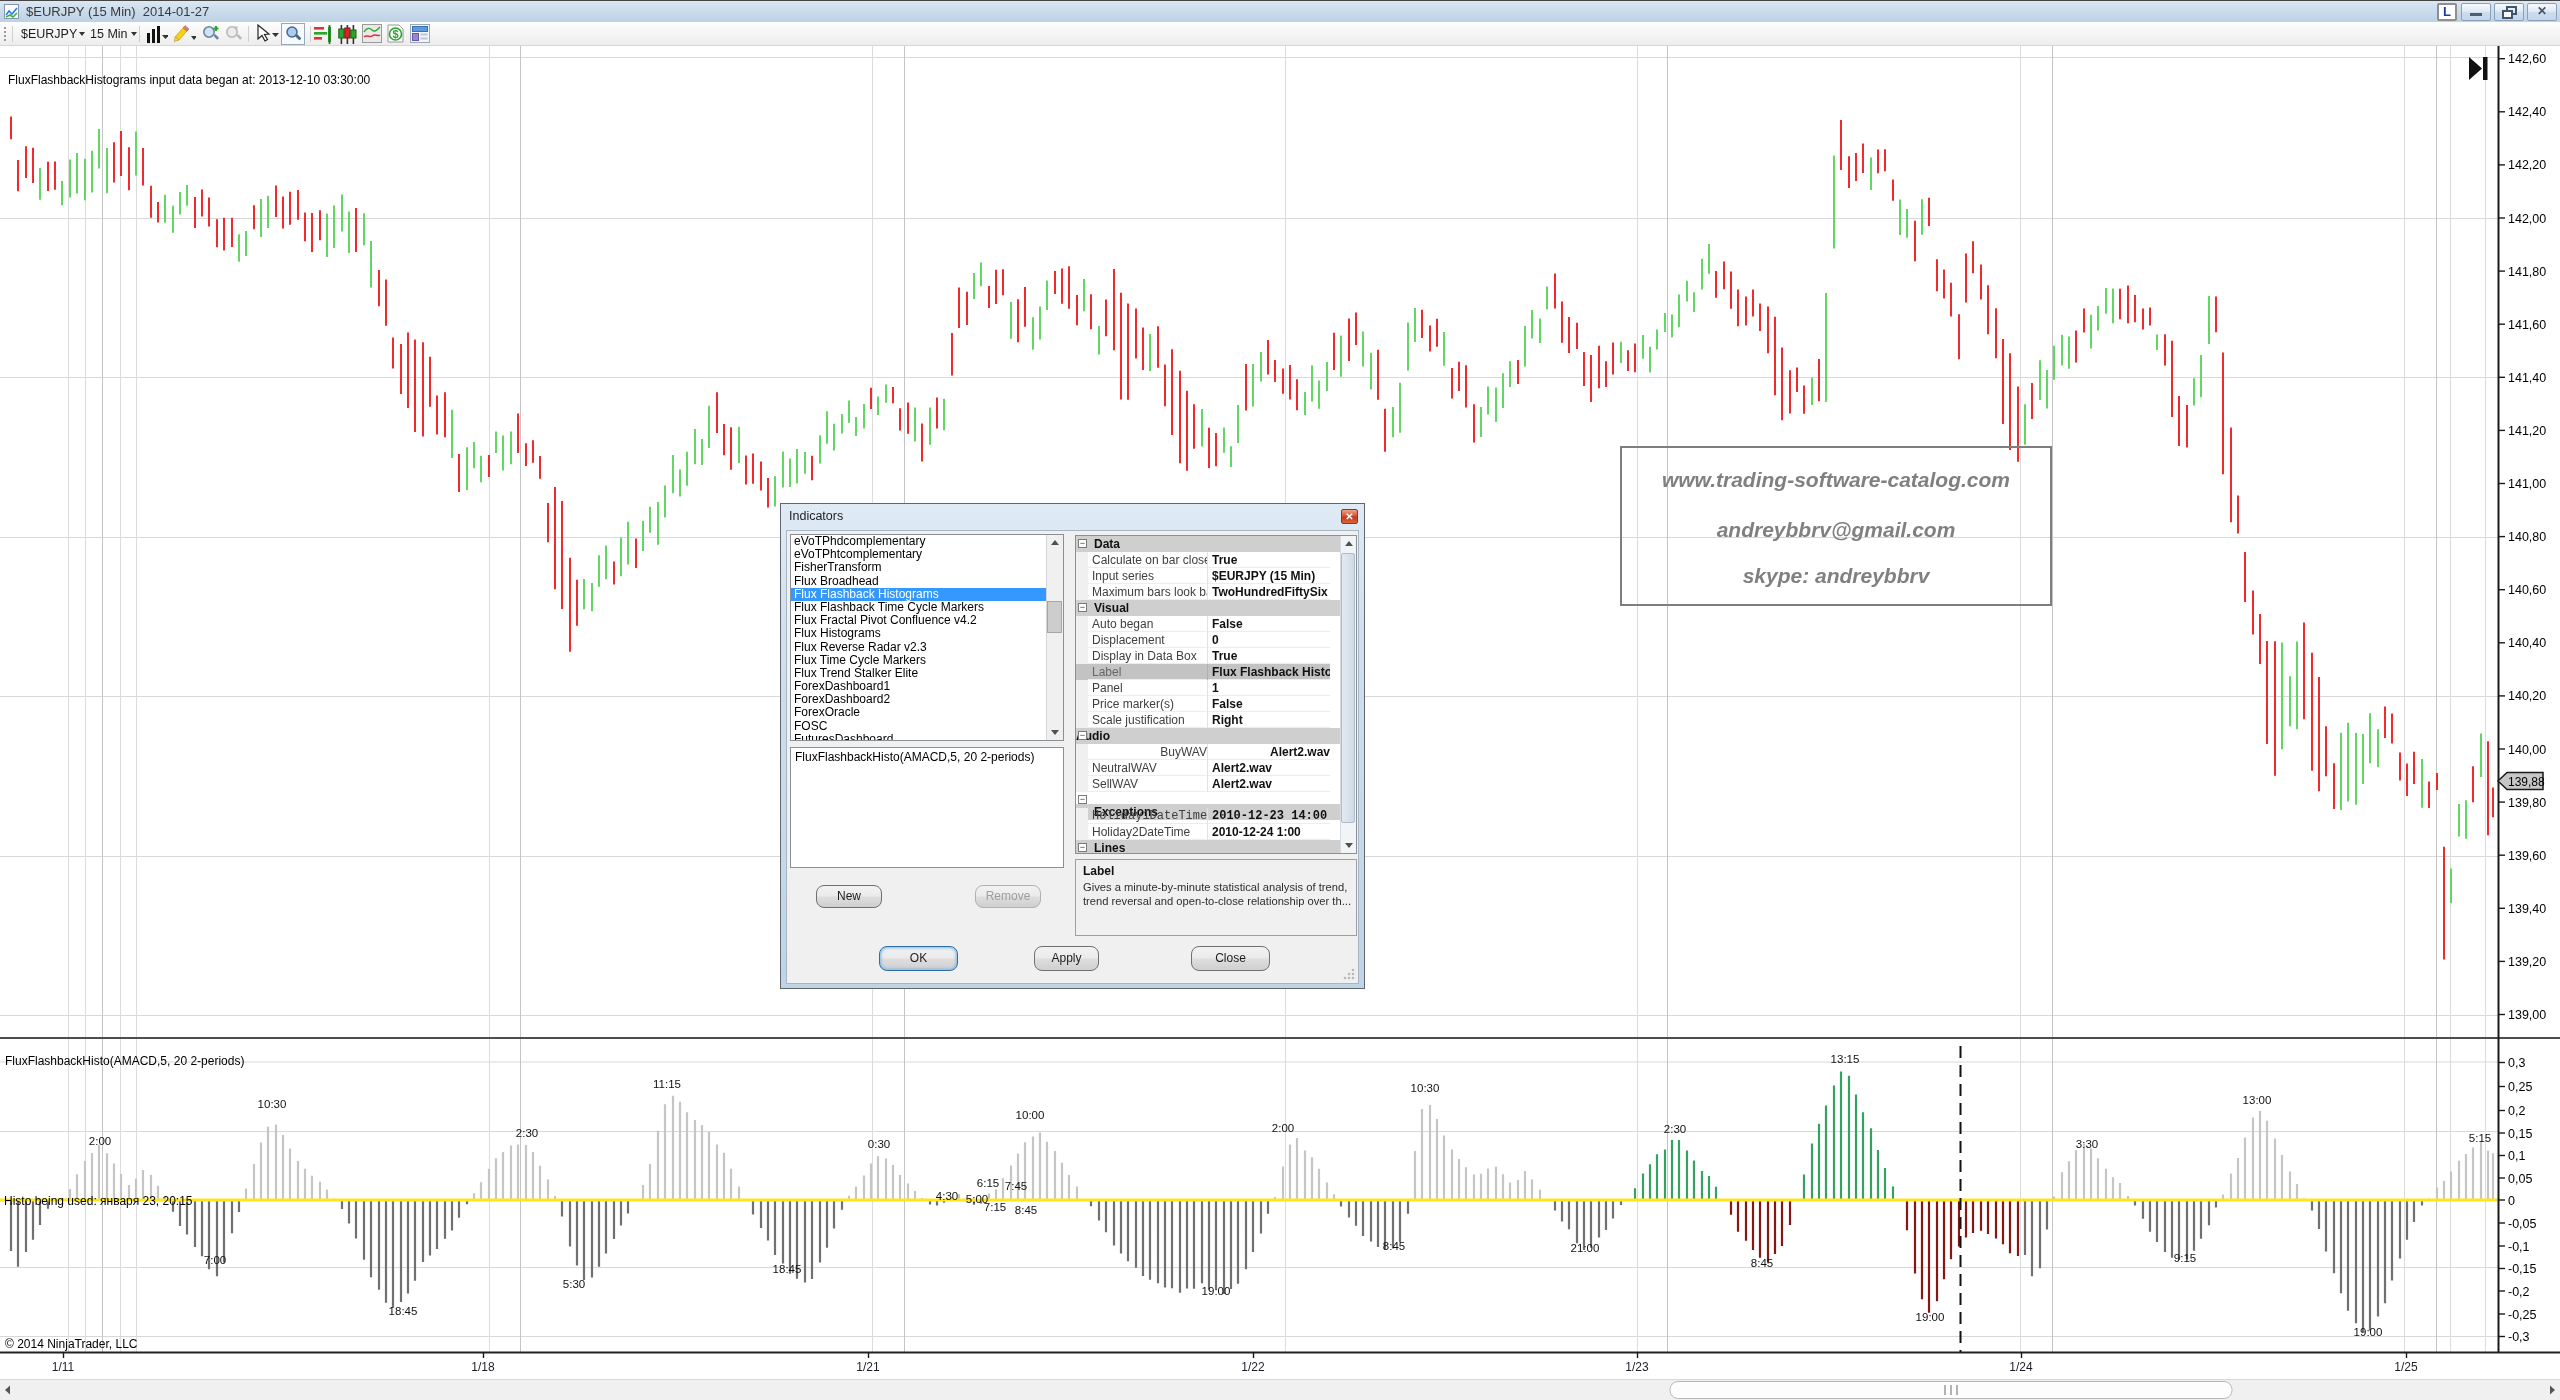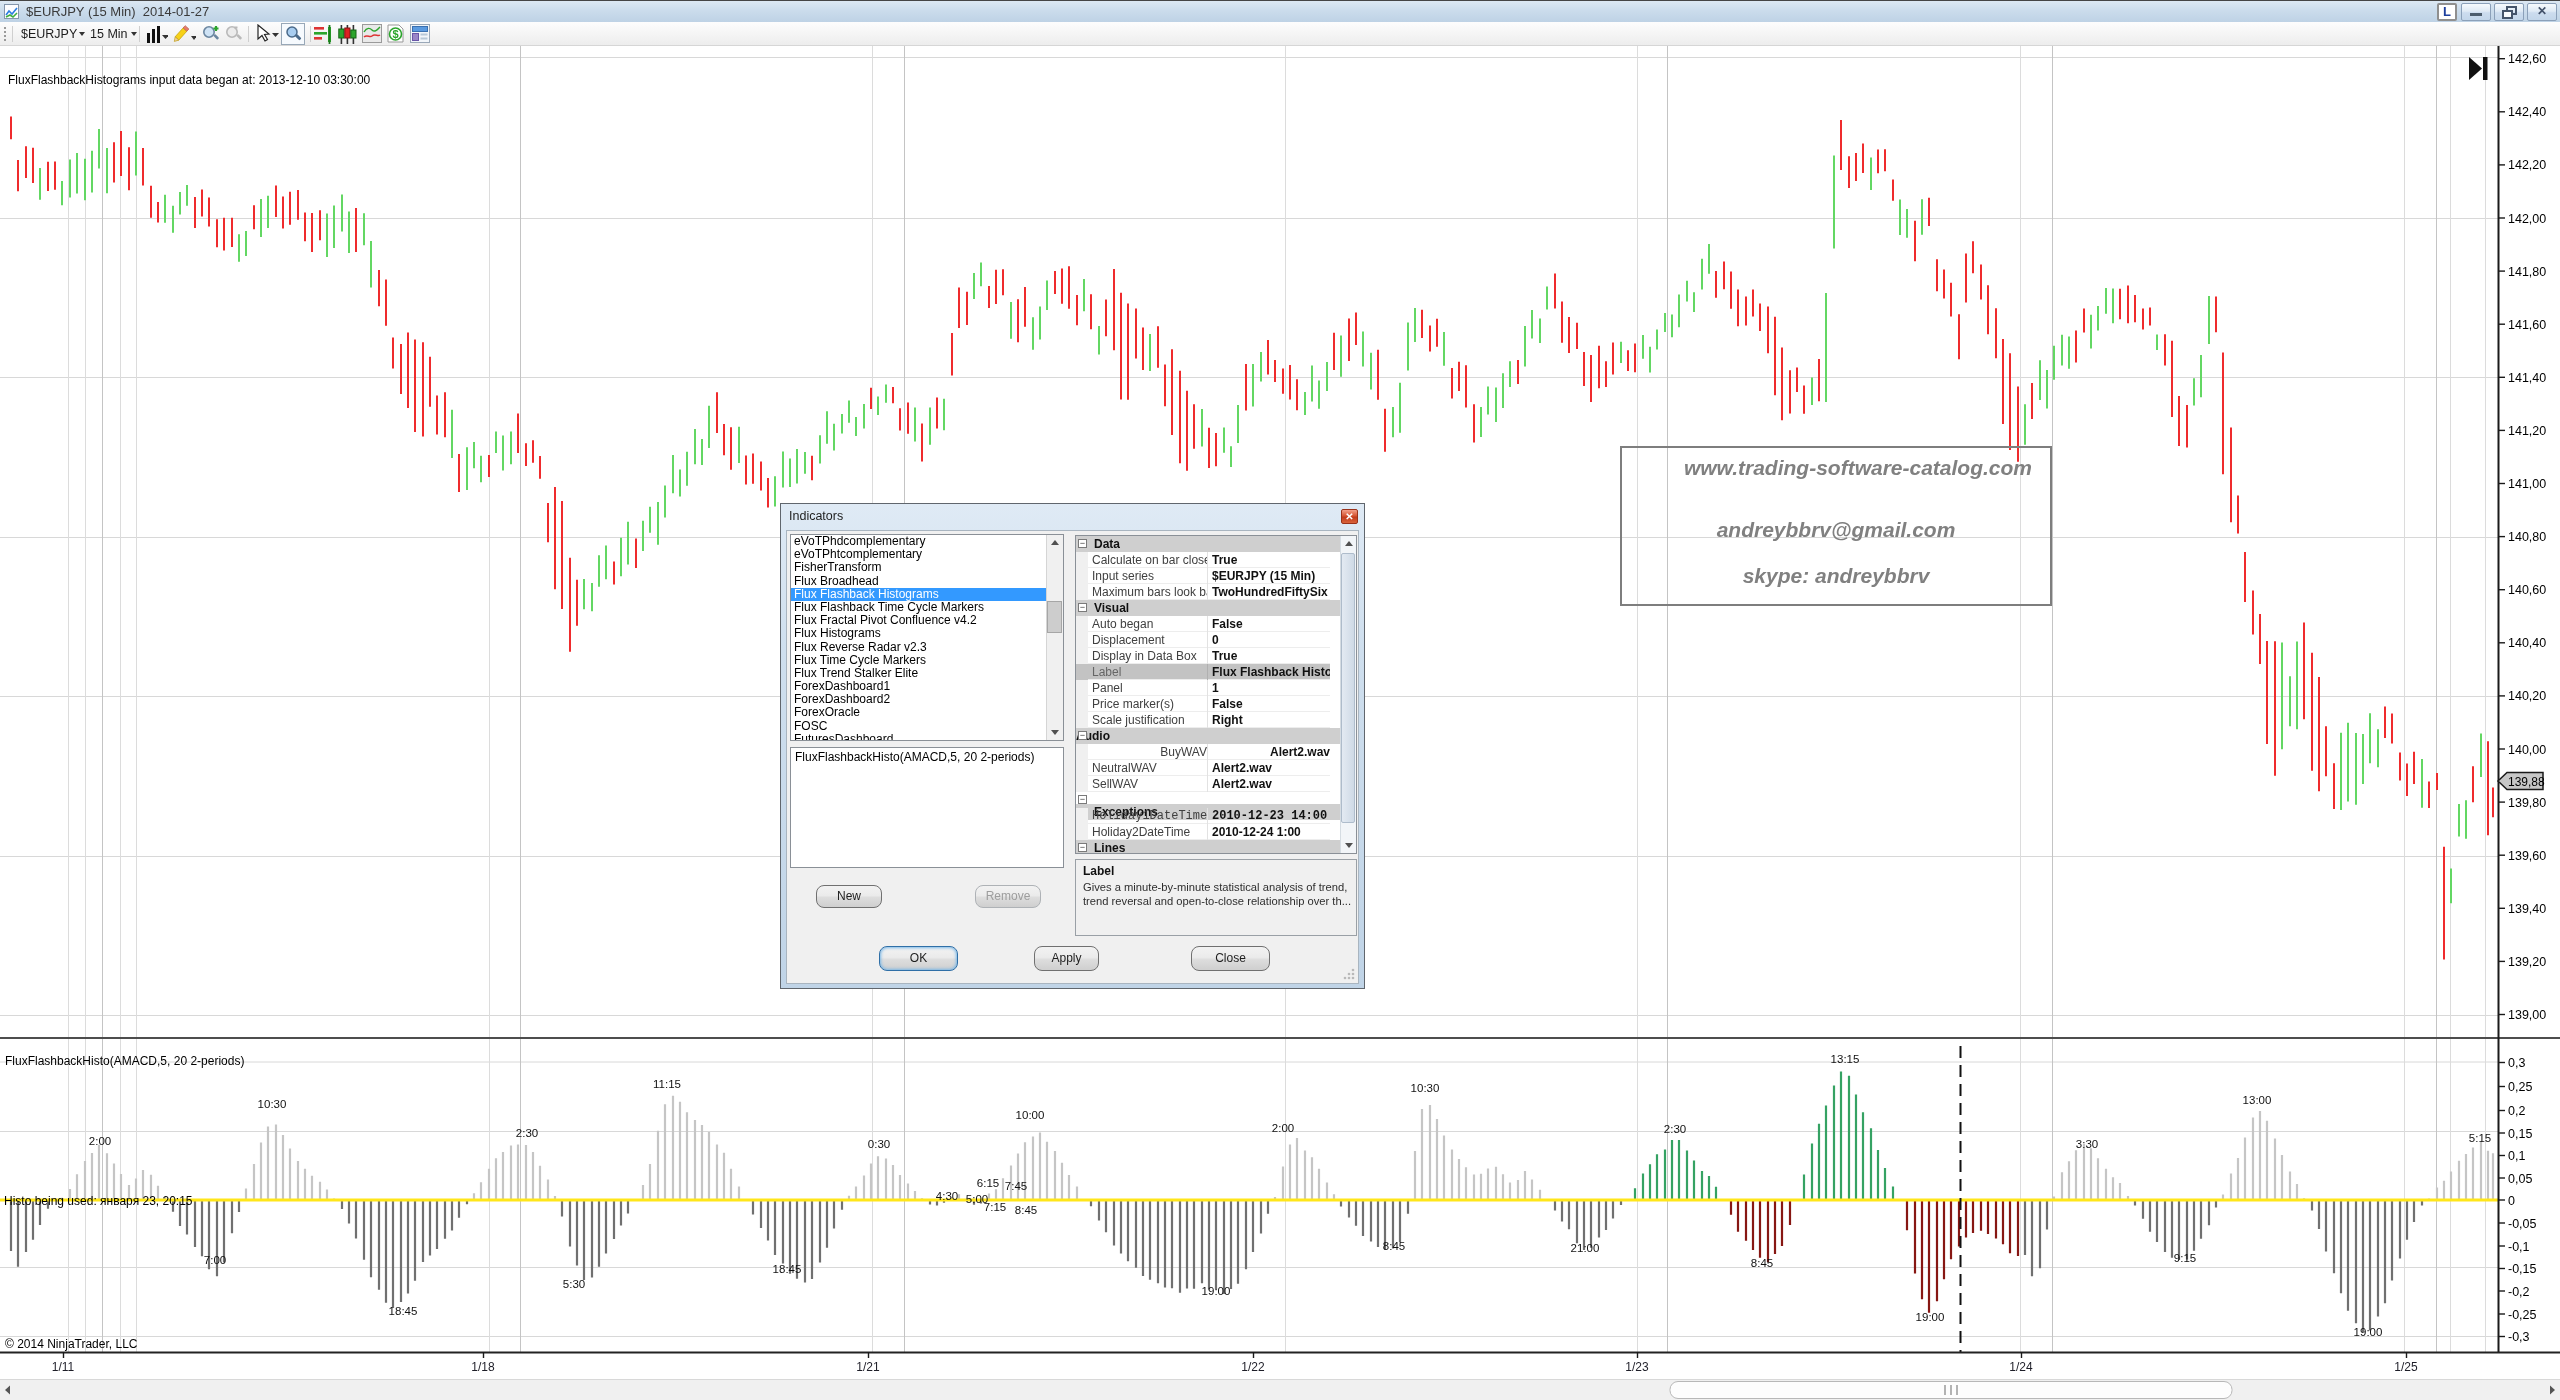--- a/index.html
+++ b/index.html
@@ -212,21 +212,21 @@
     <g stroke="#9a9a9a" stroke-width="1.5">
       <line x1="1945" y1="1385" x2="1945" y2="1395"></line>
       <line x1="1951" y1="1385" x2="1951" y2="1395"></line>
       <line x1="1957" y1="1385" x2="1957" y2="1395"></line>
     </g>
     <path d="M10,1385.5 L5,1390 L10,1394.5 Z" fill="#555"></path>
     <path d="M2550,1385.5 L2555,1390 L2550,1394.5 Z" fill="#555"></path>
   </svg>
 
 <div id="wmbox">
-  <div class="wmtext" style="top:8px;margin-left:22px;">www.trading-software-catalog.com</div>
+  <div class="wmtext" style="top:20px;">www.trading-software-catalog.com</div>
   <div class="wmtext" style="top:70px;">andreybbrv@gmail.com</div>
   <div class="wmtext" style="top:116px;">skype: andreybbrv</div>
 </div>
 
 <div id="titlebar">
   <div id="appicon"><svg width="13" height="13">
         <path d="M1,9 L4,5 L7,8 L12,2" stroke="#2a7de1" fill="none" stroke-width="1.6"></path>
         <path d="M1,11 L5,9 L8,11 L12,7" stroke="#3fae3f" fill="none" stroke-width="1.6"></path>
       </svg></div>
   <div id="titletext">$EURJPY (15 Min)&nbsp; 2014-01-27</div>

